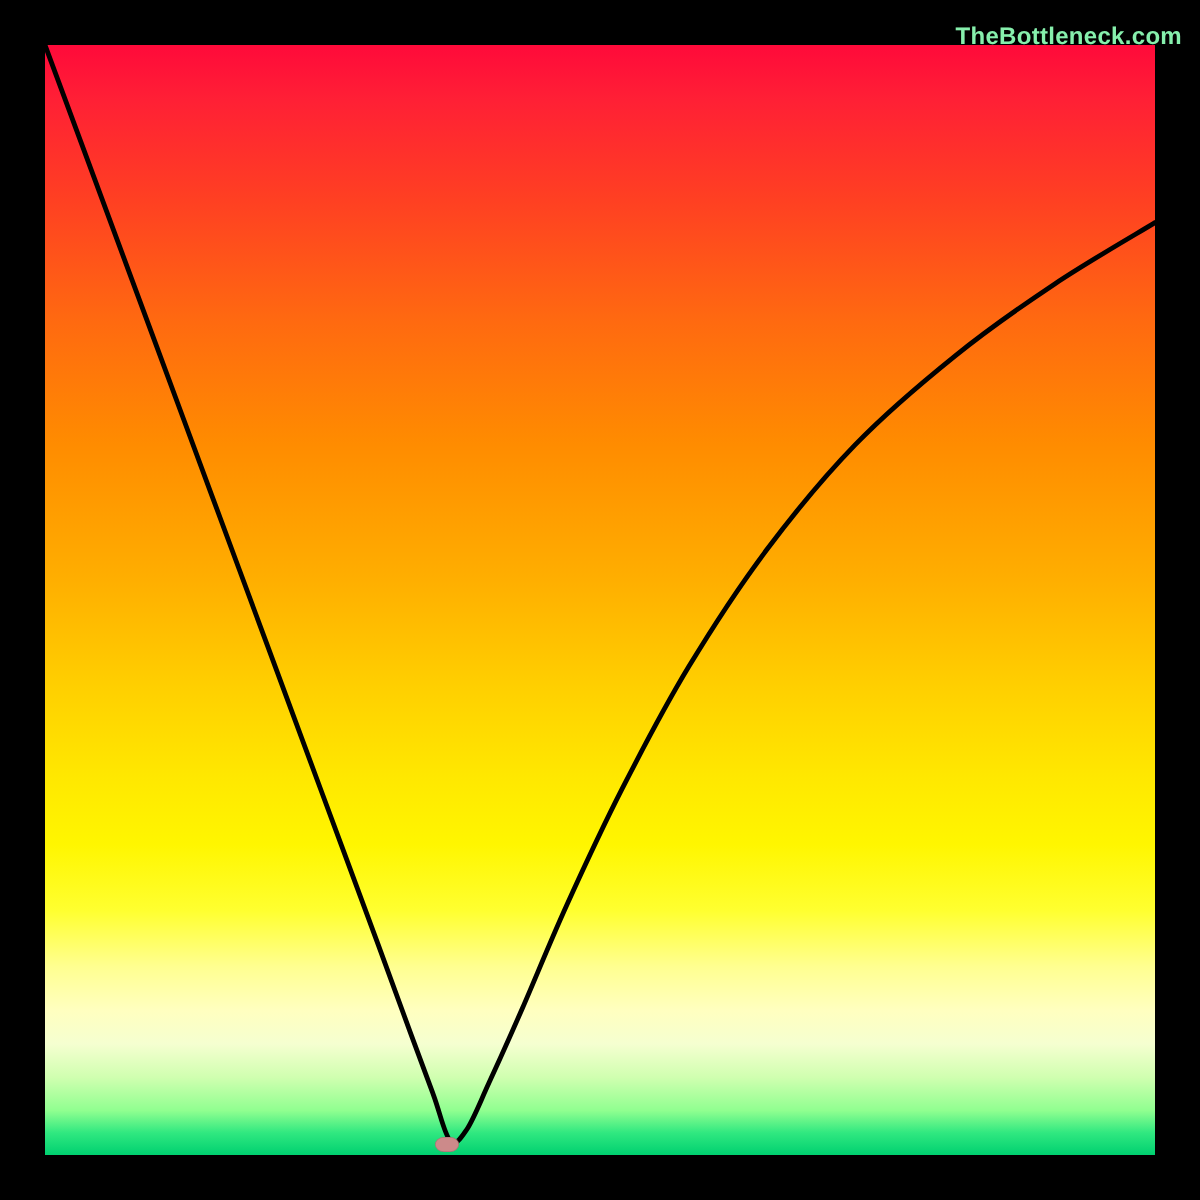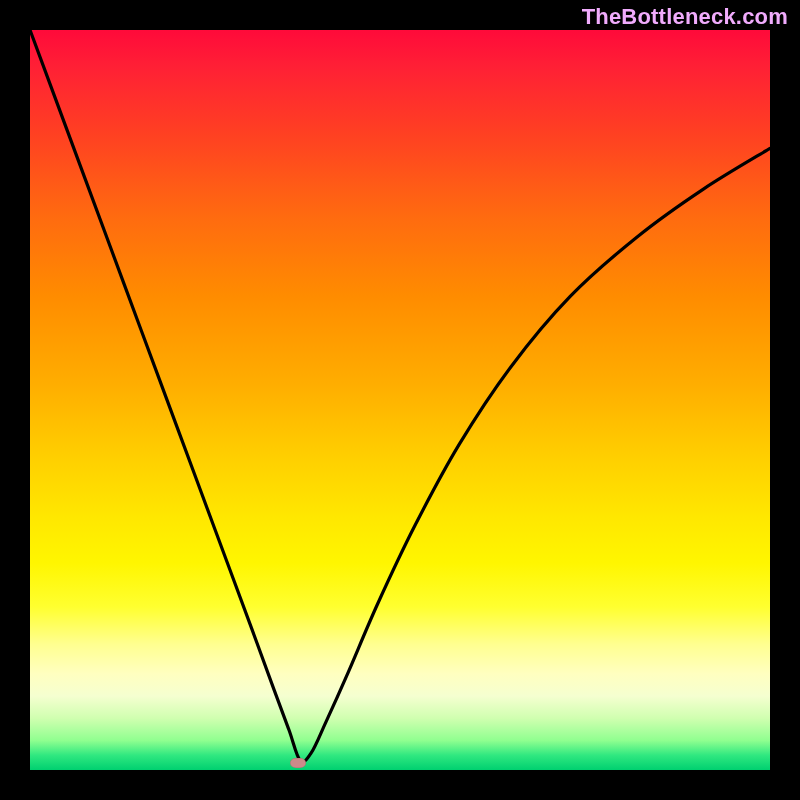--- a/index.html
+++ b/index.html
@@ -57,25 +57,25 @@
     position: absolute;
     width: 16px;
     height: 10px;
     border-radius: 6px / 5px;
     background: #cc8a8a;
     transform: translate(-50%, -50%);
     box-shadow: 0 0 0 0.5px rgba(0,0,0,0.15) inset;
   }
   .watermark {
     position: absolute;
-    top: 4px;
+    top: 16px;
     right: 12px;
-    color: #f0abfc;
+    color: #86efac;
     font-weight: 700;
-    font-size: 22px;
+    font-size: 16px;
     letter-spacing: 0.2px;
     user-select: none;
   }
 </style>
 </head>
 <body>
 
 <div class="frame">
   <div class="watermark">TheBottleneck.com</div>
 

